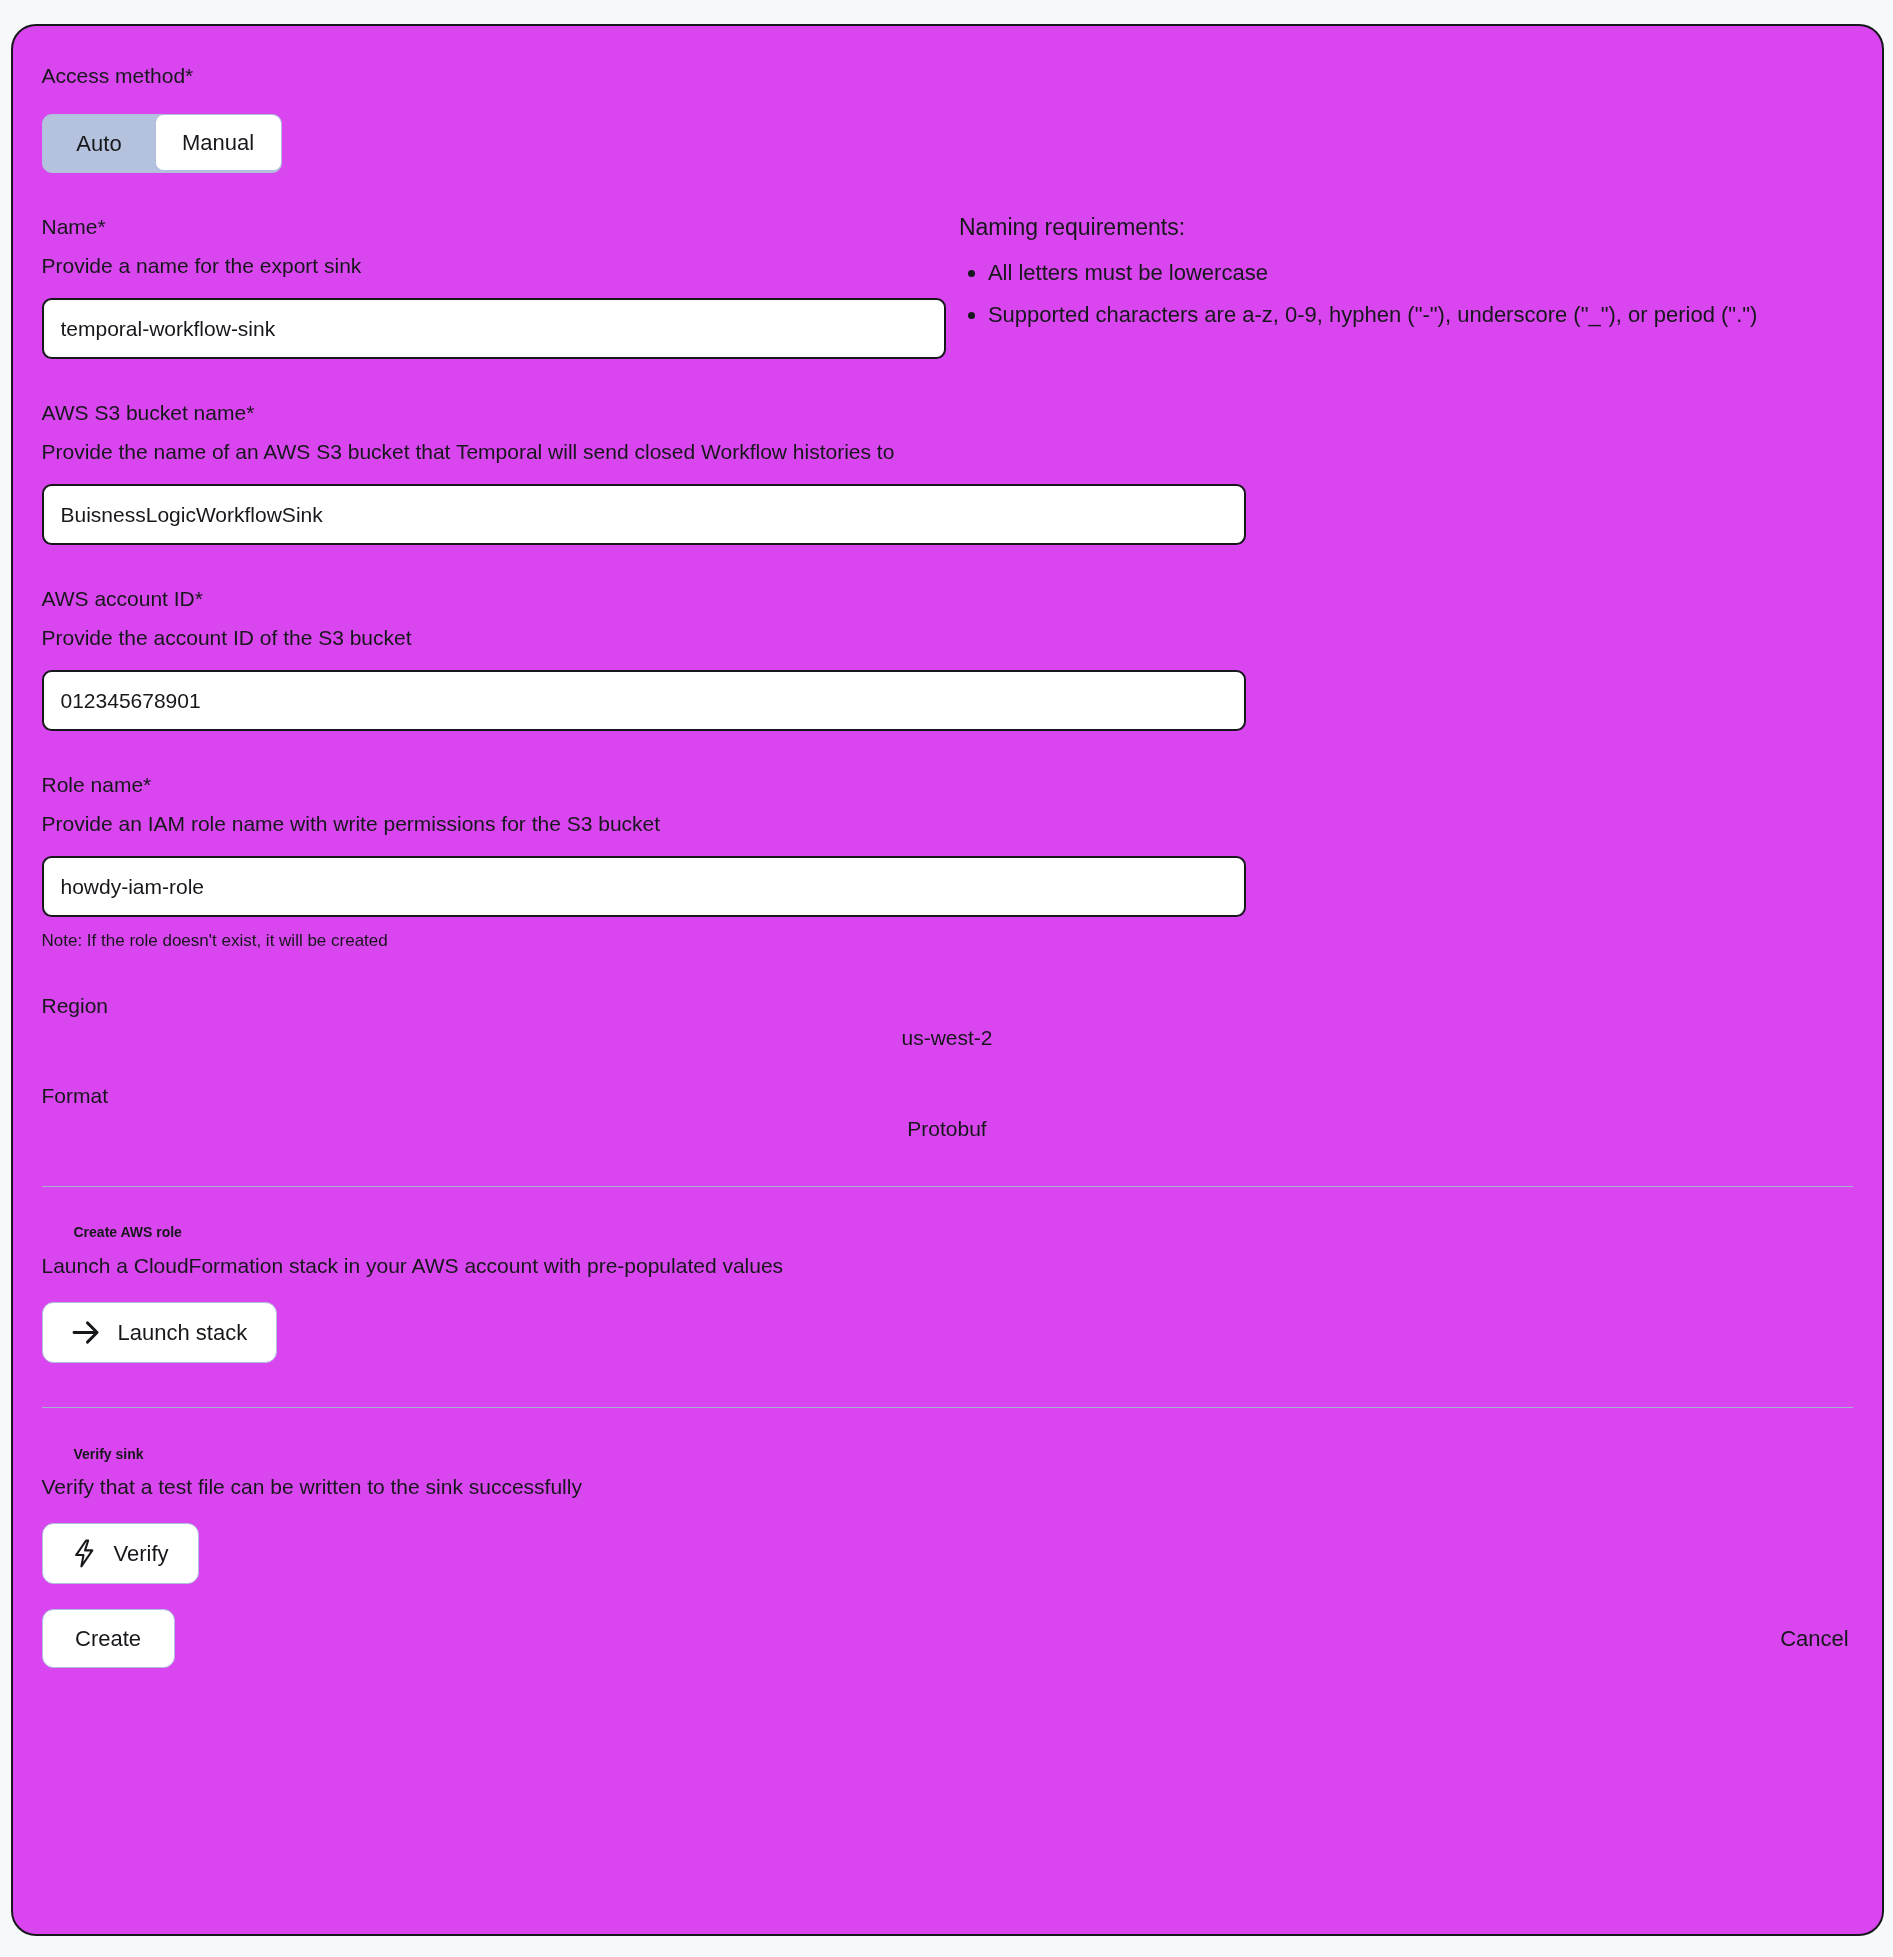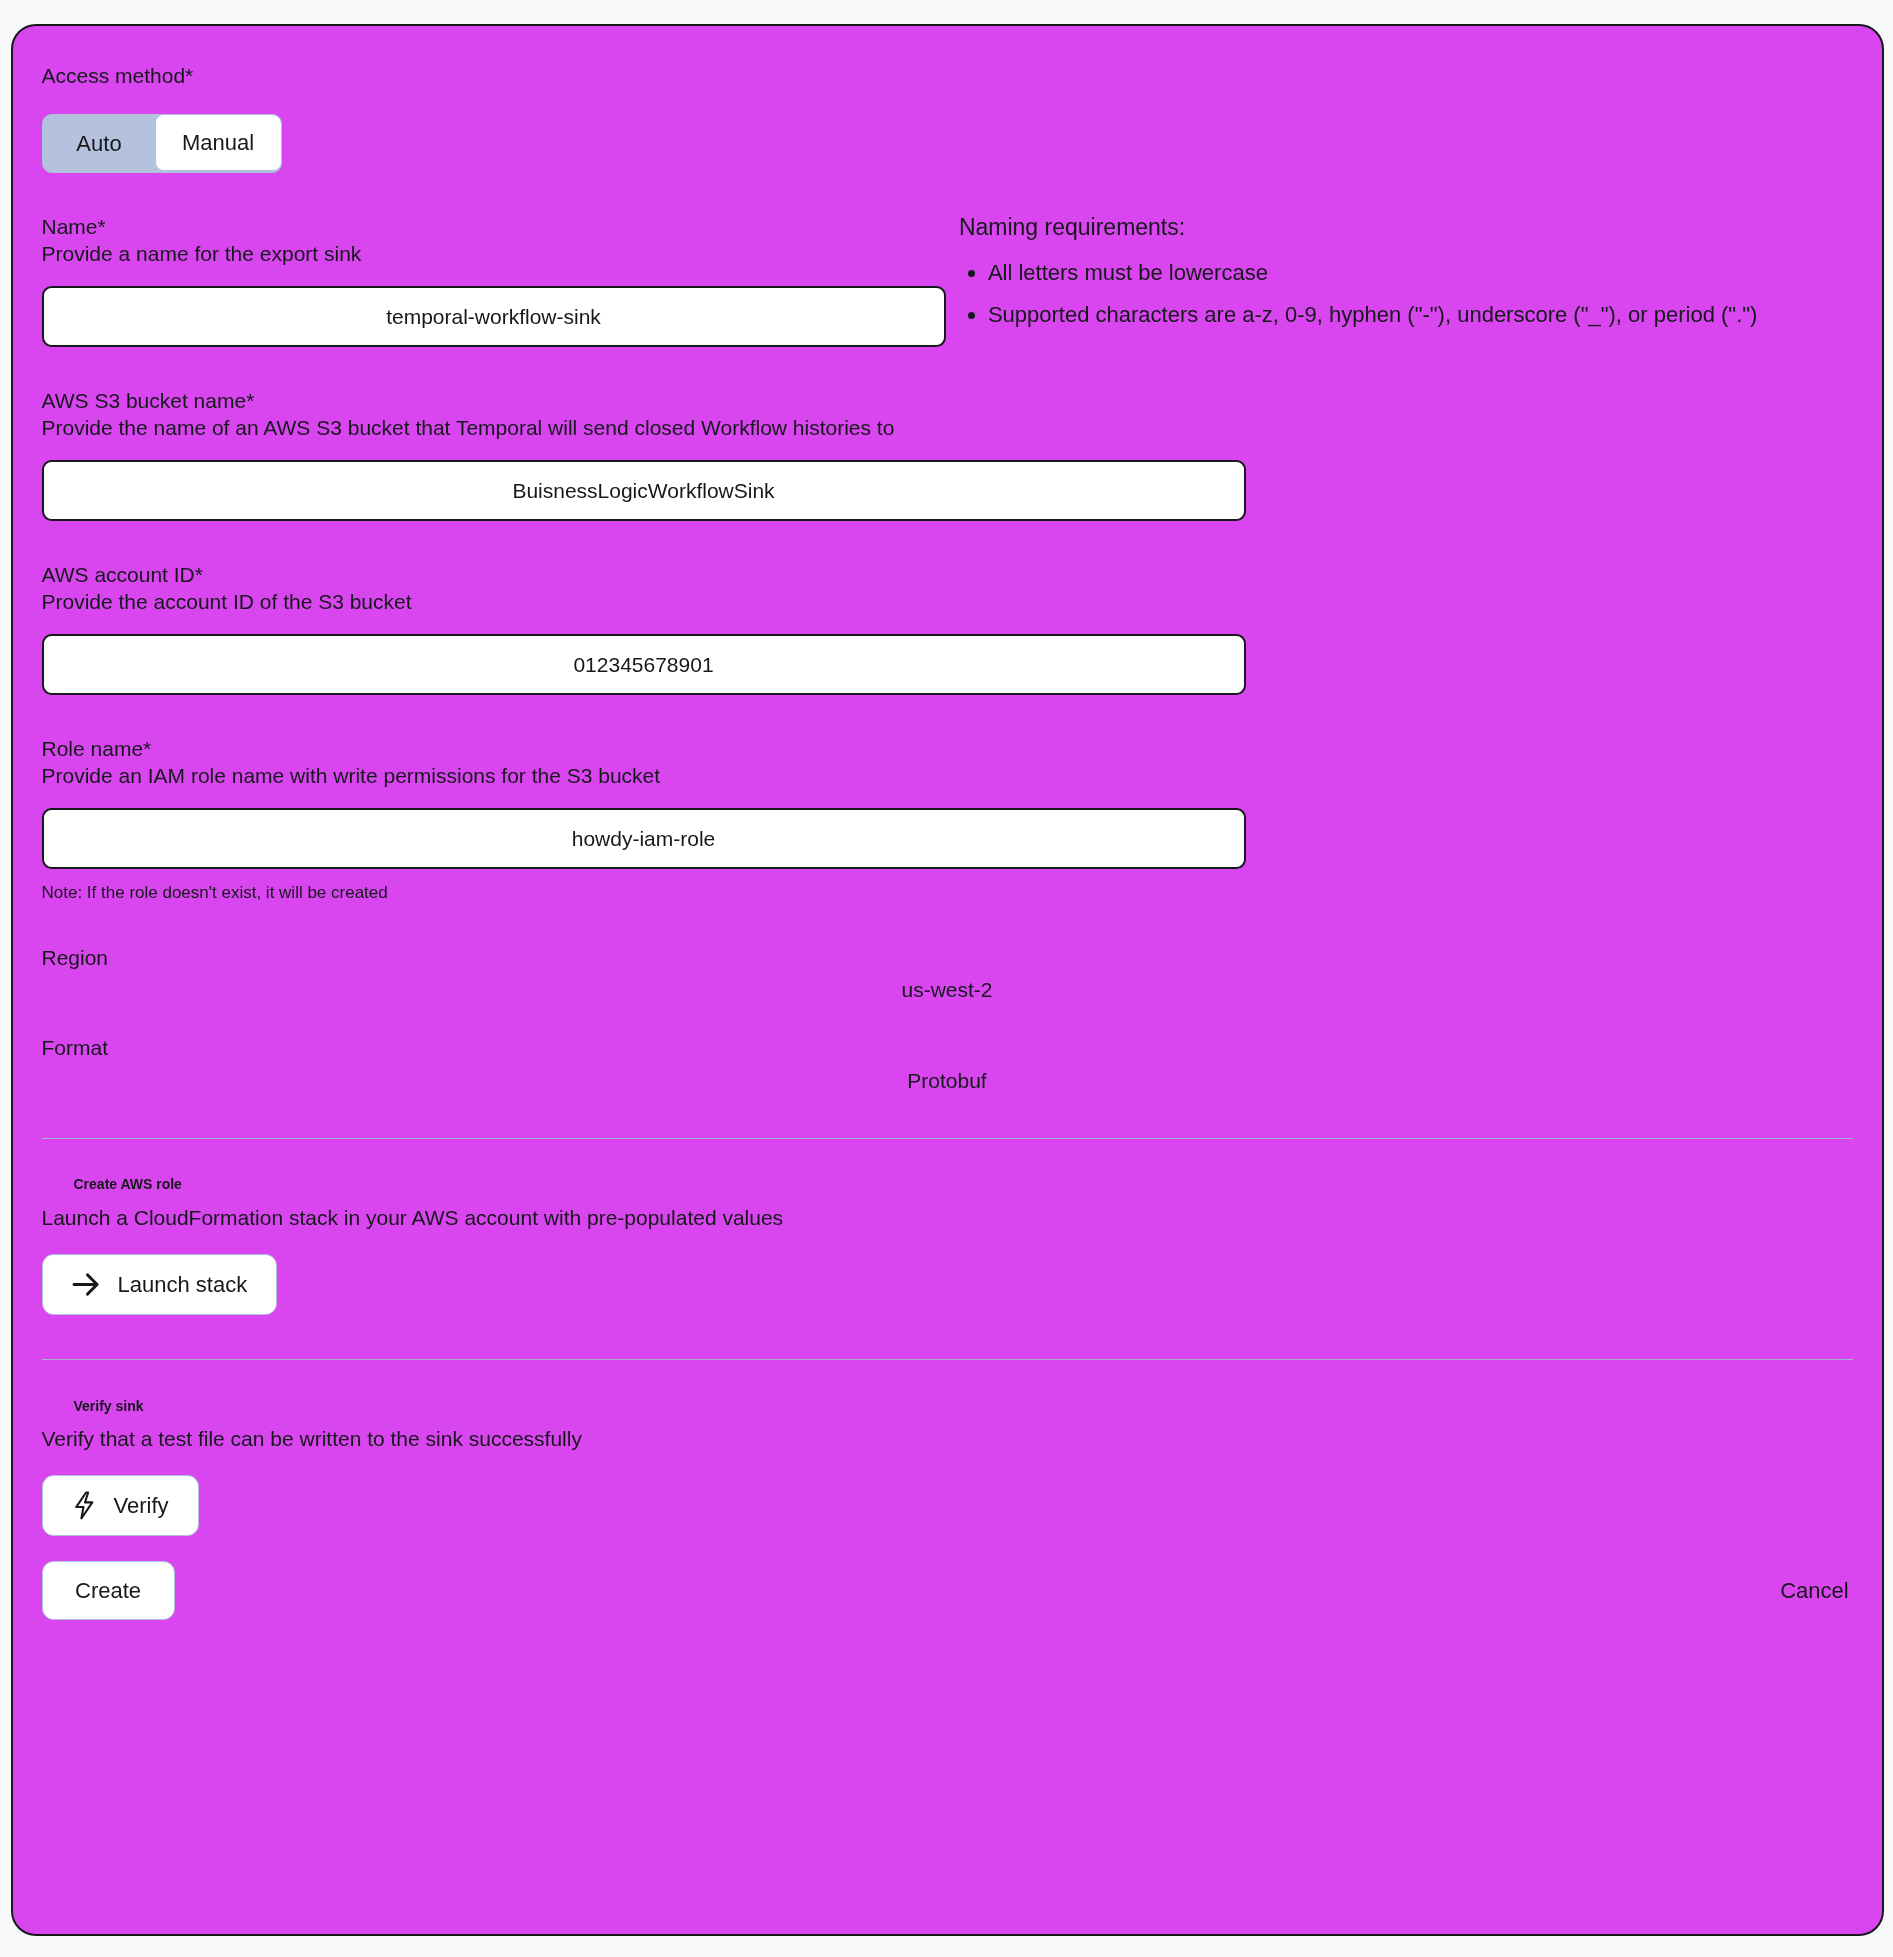--- a/index.html
+++ b/index.html
@@ -19,37 +19,36 @@
   }
   .card{
     margin:24px 10.5px 22px 10.5px;
     background:#d946ef;
     border:2.9px solid var(--ink);
     border-radius:25px;
     padding:36px 29px 33px 29px;
     min-height:1912px;
   }
   .label{font-size:21px;line-height:27px;color:var(--ink);}
-  .desc{font-size:21px;line-height:27px;color:var(--ink);margin-top:0;}
+  .desc{font-size:21px;line-height:27px;color:var(--ink);margin-top:12px;}
   .note{font-size:17px;line-height:23px;color:var(--ink);margin-top:11.5px;}
   .group{margin-top:40px;}
   .text-input{
     display:block;
     margin-top:19px;
     height:61px;
     width:1204px;
     border:2.4px solid var(--ink);
     border-radius:9.6px;
     background:#fff;
     padding:0 17px;
     font-family:"Liberation Sans","DejaVu Sans",sans-serif;
     font-size:21px;
     color:var(--ink);
     outline:none;
-    text-align:center;
   }
   .text-input.narrow{width:904px;}
   .text-input::placeholder{color:#202126;opacity:1;}
 
   
   .toggle{
     display:inline-flex;
     margin-top:25px;
     height:59px;
     border:1.4px solid var(--blue-border);

